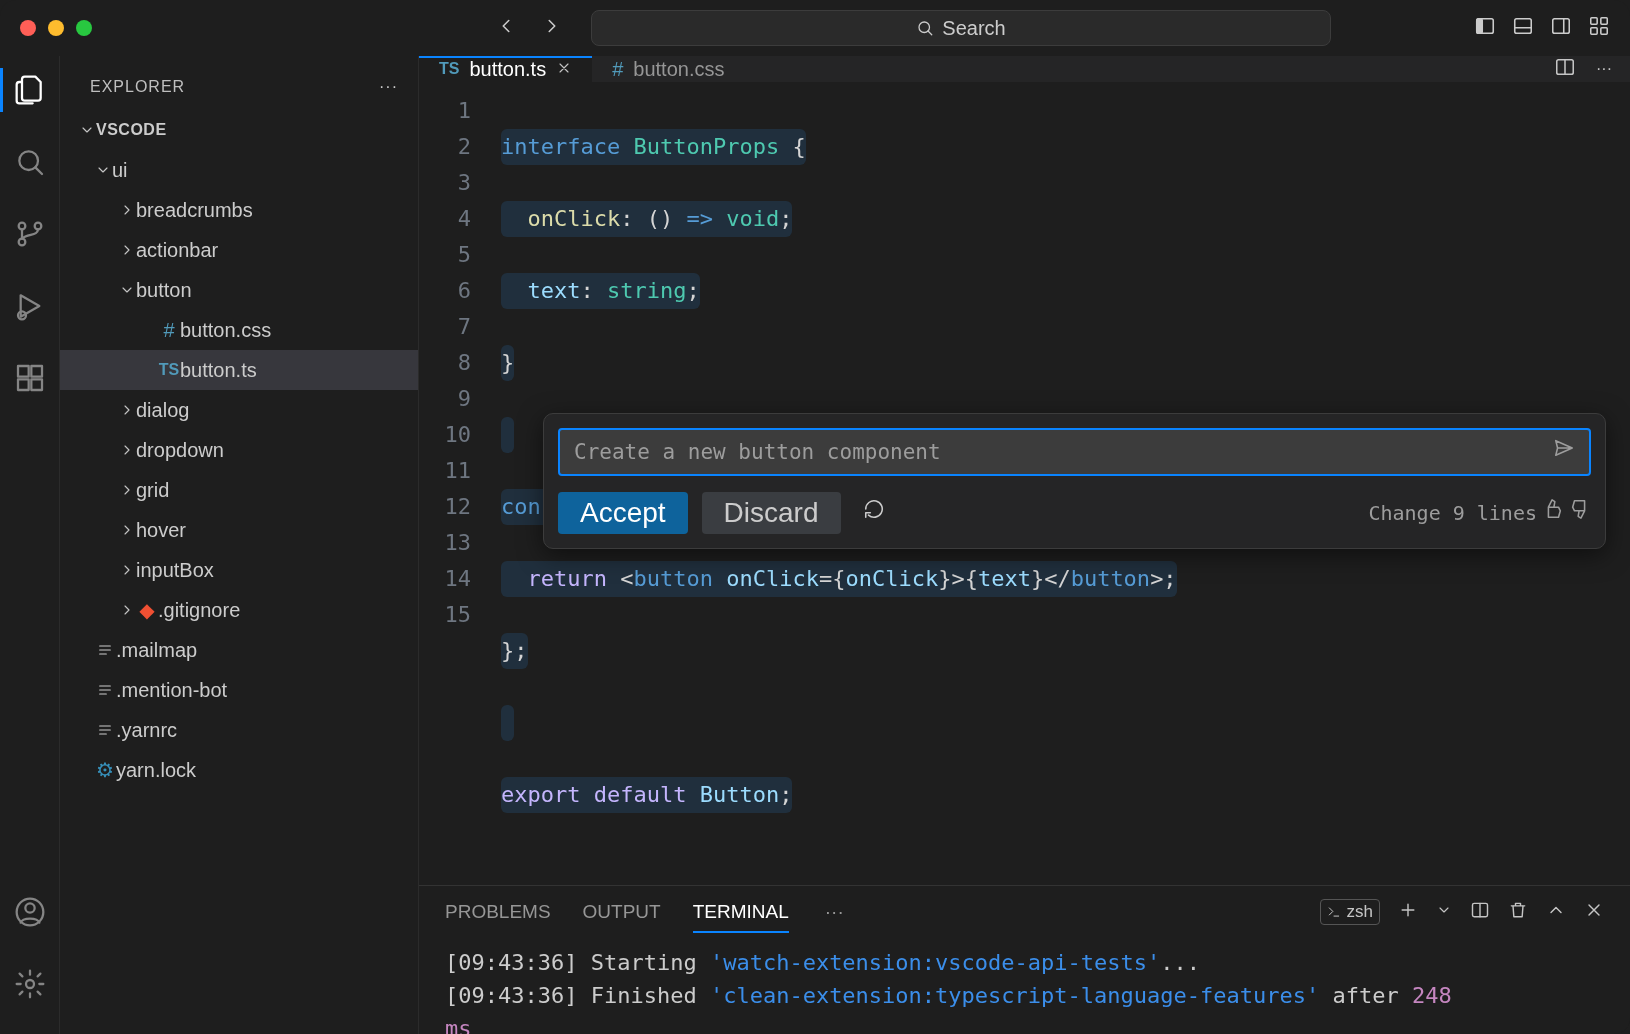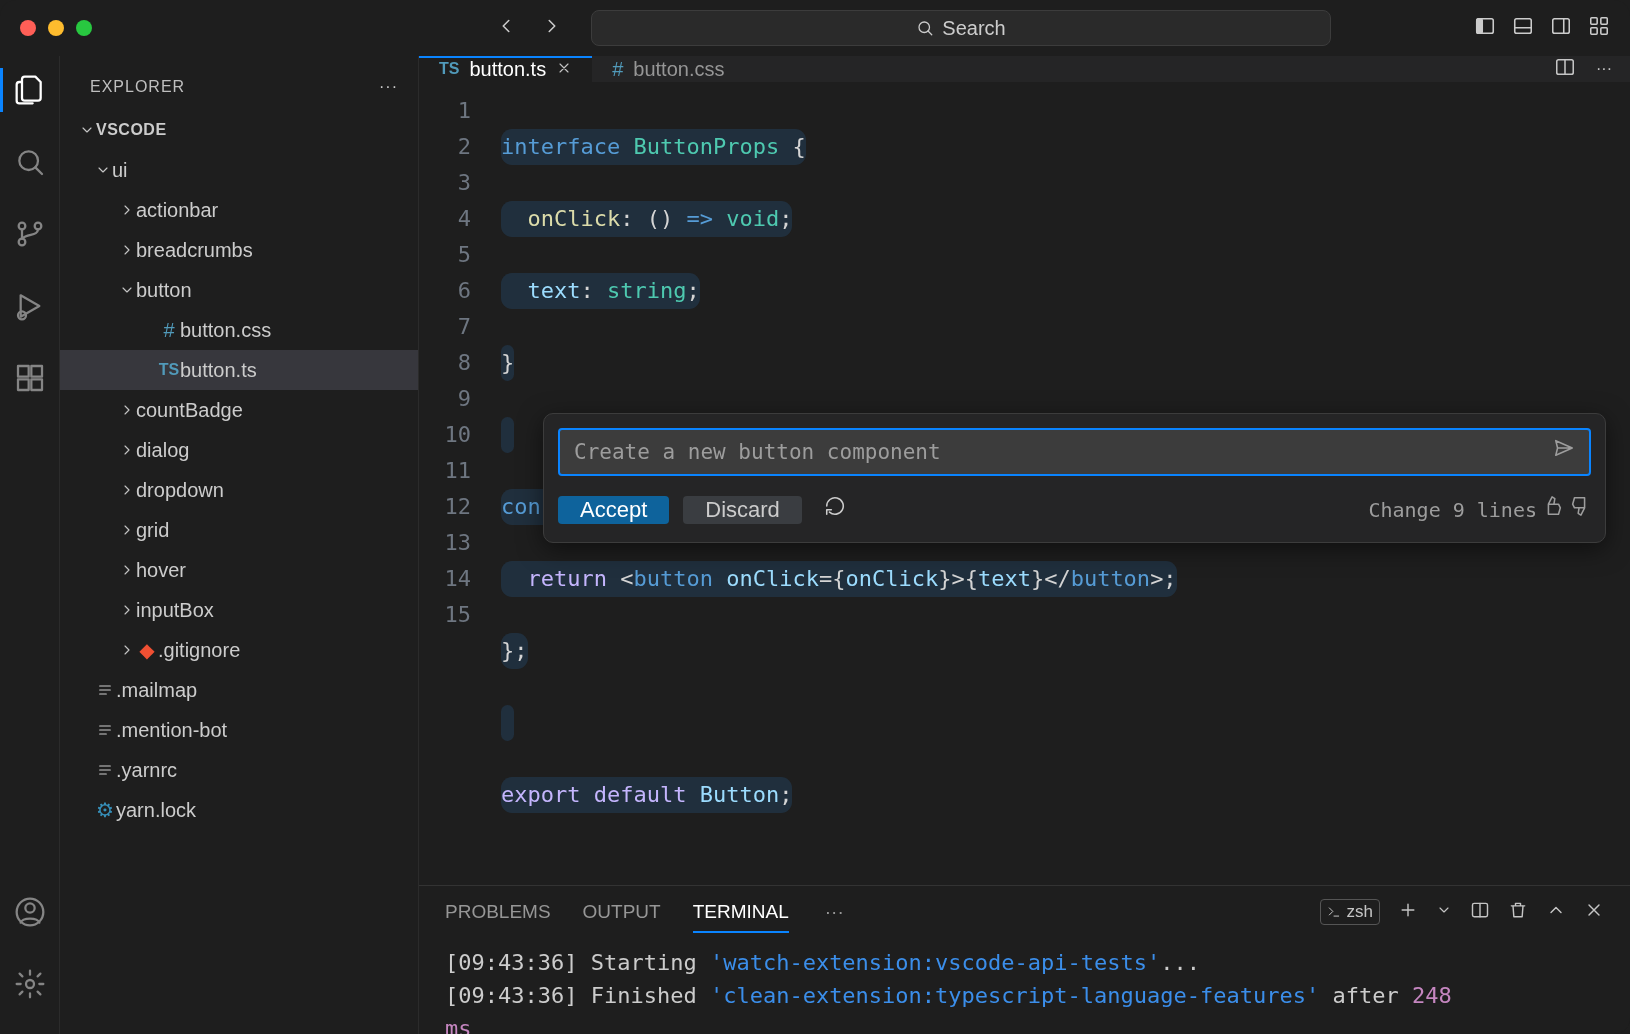--- a/index.html
+++ b/index.html
@@ -86,32 +86,32 @@
 .tabs-right{margin-left:auto;display:flex;align-items:center;gap:20px;padding-right:18px;color:#c5c5c5}
 .code-area{flex:1;display:flex;font-family:Menlo,Consolas,monospace;font-size:22px;line-height:36px;padding-top:10px;position:relative}
 .gutter{width:72px;text-align:right;color:#6e7681;padding-right:20px;font-weight:400}
 .code{flex:1;white-space:pre;color:#d4d4d4}
 .tok-kw{color:#c4b5fd}
 .tok-type{color:#4ec9b0}
 .tok-prop{color:#9cdcfe}
 .tok-fn{color:#dcdcaa}
 .tok-builtin{color:#569cd6}
 .code-line{padding-left:10px}
-.hl-bg{background:rgba(38,79,120,0.35);display:inline-block;border-radius:11px}
+.hl-bg{background:rgba(38,79,120,0.35);display:inline-block;border-radius:6px}
 .inline-chat{
   position:absolute;left:124px;right:24px;top:330px;
   background:#252526;border:1px solid #3c3c3c;border-radius:10px;
   padding:14px;box-shadow:0 6px 24px rgba(0,0,0,0.5);
 }
 .inline-chat .input{
   width:100%;height:48px;background:#3c3c3c;border:2px solid #0a84ff;border-radius:4px;
   display:flex;align-items:center;justify-content:space-between;padding:0 14px;color:#9d9d9d;font-size:21px;
 }
 .inline-chat .btns{display:flex;align-items:center;margin-top:16px;gap:14px}
-.btn{height:28px;border-radius:4px;padding:0 22px;font-size:22px;display:flex;align-items:center;border:none;color:#fff}
+.btn{height:42px;border-radius:4px;padding:0 22px;font-size:28px;display:flex;align-items:center;border:none;color:#fff}
 .btn.primary{background:#0e639c}
 .btn.secondary{background:#3a3d41;color:#ccc}
 .reload-ic{color:#ccc;margin-left:8px}
 .change-info{margin-left:auto;color:#9d9d9d;font-size:20px;display:flex;align-items:center;gap:5px}
 .panel{
   height:226px;border-top:1px solid #333;background:#1e1e1e;
   display:flex;flex-direction:column;
 }
 .panel-tabs{
   display:flex;align-items:center;height:52px;padding:0 26px;gap:32px;
@@ -249,53 +249,45 @@
             </svg>
           </span>
         <span>ui</span>
       </div>
       <div class="row depth2">
           <span class="chev">
             <svg viewBox="0 0 24 24" width="16" height="16">
               <path d="M9 6l6 6-6 6"></path>
             </svg>
           </span>
+          <span>breadcrumbs</span>
+        </div>
+      <div class="row depth2">
+          <span class="chev">
+            <svg viewBox="0 0 24 24" width="16" height="16">
+              <path d="M9 6l6 6-6 6"></path>
+            </svg>
+          </span>
           <span>actionbar</span>
-        </div>
-      <div class="row depth2">
-          <span class="chev">
-            <svg viewBox="0 0 24 24" width="16" height="16">
-              <path d="M9 6l6 6-6 6"></path>
-            </svg>
-          </span>
-          <span>breadcrumbs</span>
         </div>
       <div class="row depth2">
           <span class="chev">
             <svg viewBox="0 0 24 24" width="16" height="16">
               <path d="M6 9l6 6 6-6"></path>
             </svg>
           </span>
           <span>button</span>
         </div>
       <div class="row depth3">
           <span class="ficon hash-icon"></span>
           <span>button.css</span>
         </div>
       <div class="row depth3 selected">
           <span class="ficon ts-icon">TS</span>
           <span>button.ts</span>
-        </div>
-      <div class="row depth2">
-          <span class="chev">
-            <svg viewBox="0 0 24 24" width="16" height="16">
-              <path d="M9 6l6 6-6 6"></path>
-            </svg>
-          </span>
-          <span>countBadge</span>
         </div>
       <div class="row depth2">
           <span class="chev">
             <svg viewBox="0 0 24 24" width="16" height="16">
               <path d="M9 6l6 6-6 6"></path>
             </svg>
           </span>
           <span>dialog</span>
         </div>
       <div class="row depth2">

